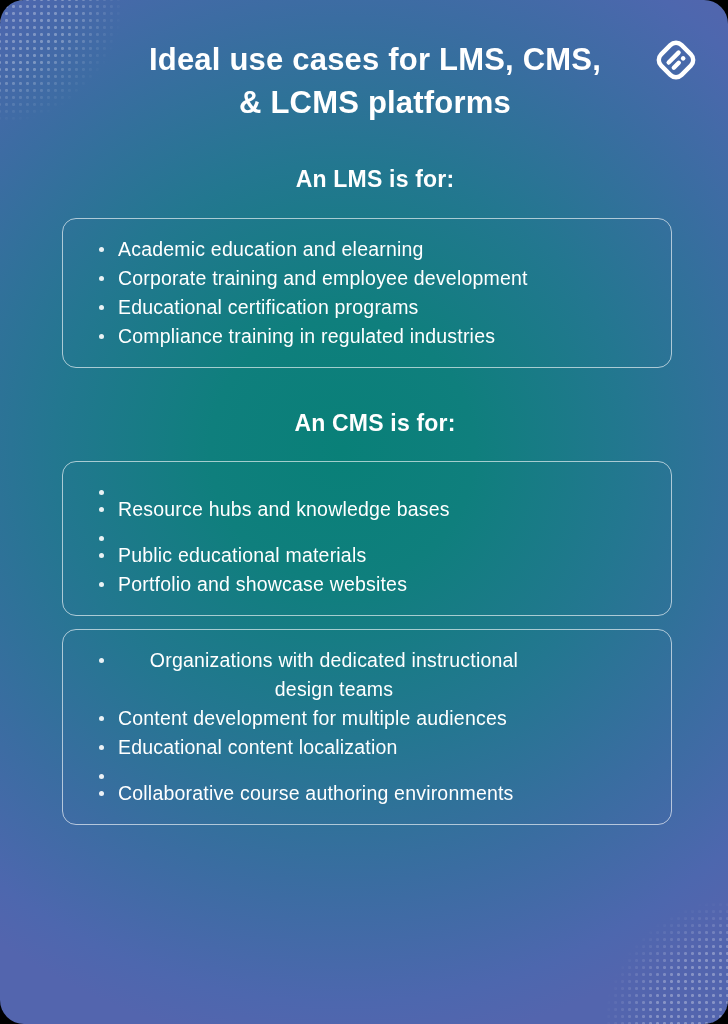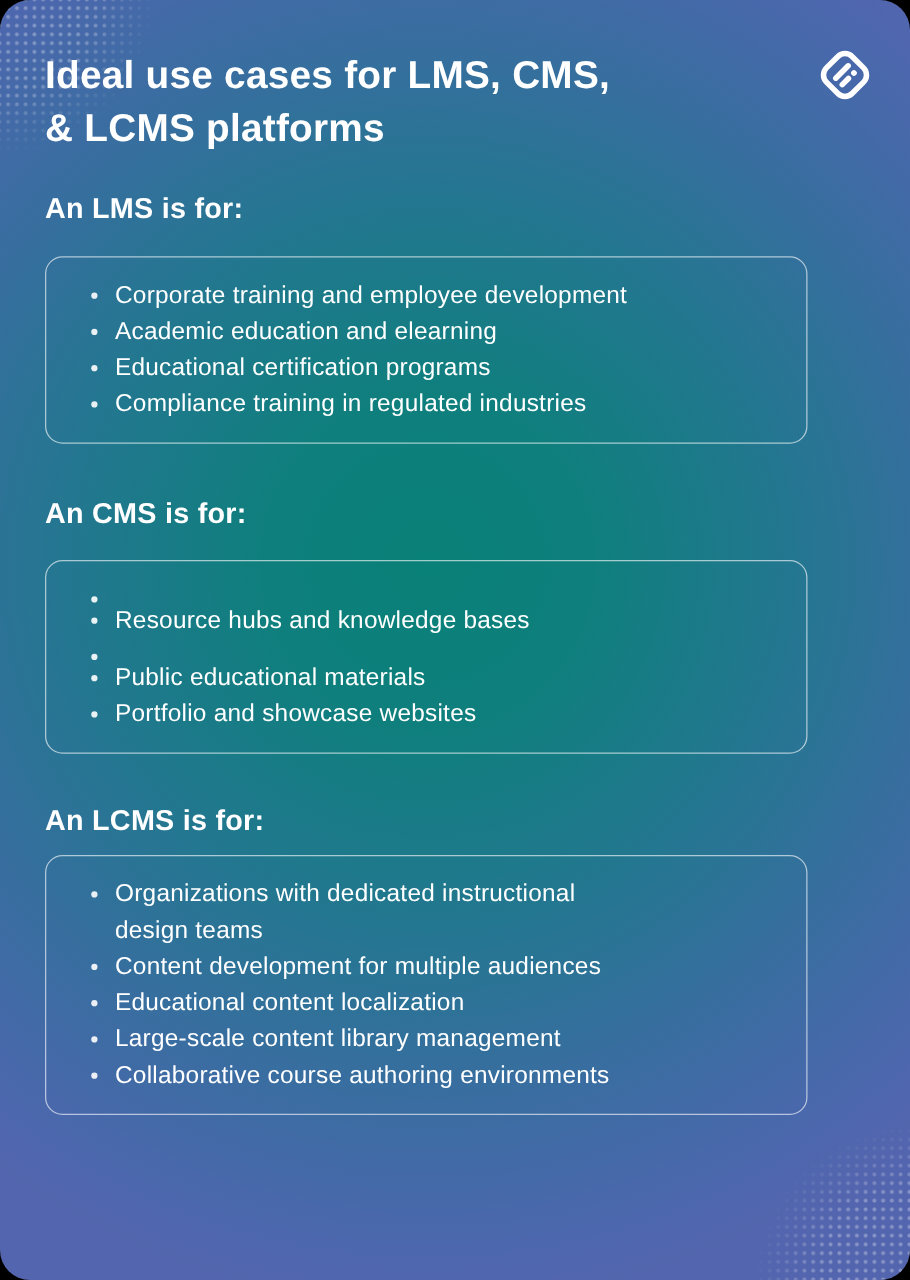--- a/index.html
+++ b/index.html
@@ -1,41 +1,42 @@
 <!DOCTYPE html>
 <html><head>
 <meta charset="utf-8">
 <style>
   html,body{margin:0;padding:0;background:#000;}
   body{width:728px;height:1024px;font-family:"Liberation Sans",sans-serif;}
   .card{
     position:relative;width:728px;height:1024px;box-sizing:border-box;
     border-radius:24px;overflow:hidden;color:#fff;
-    padding:38px 40px 0 36px;
+    padding:38px 40px 0 62px;
     background:radial-gradient(circle 600px at 47% 44%,
       #098078 0%, #0f7f7d 22%, #237790 48%, #3a6da1 72%, #4d67ae 92%, #5365ae 100%);
+    text-align:center;
   }
   
   .dots{
     position:absolute;width:130px;height:130px;pointer-events:none;
     background-image:radial-gradient(rgba(255,255,255,.30) 1.2px, rgba(255,255,255,0) 1.9px);
     background-size:7px 7px;
   }
   .dots.tl{top:-4px;left:-4px;
     -webkit-mask-image:radial-gradient(circle at 0 0,#000 0 42%,transparent 70%);
             mask-image:radial-gradient(circle at 0 0,#000 0 42%,transparent 70%);}
   .dots.br{bottom:-4px;right:-4px;background-position:3px 3px;
     -webkit-mask-image:radial-gradient(circle at 100% 100%,#000 0 42%,transparent 70%);
             mask-image:radial-gradient(circle at 100% 100%,#000 0 42%,transparent 70%);}
   .head{position:relative;}
   h1{margin:0;font-size:31px;line-height:43px;font-weight:700;letter-spacing:.2px;}
   h1 span{display:block;}
   .logo{position:absolute;top:-4px;right:-14px;width:52px;height:52px;}
   h2{margin:0;font-size:23px;line-height:30px;font-weight:700;letter-spacing:.2px;}
-  .sec0 h2{margin-top:27px;}
+  .sec0 h2{margin-top:40px;}
   .sec1 h2{margin-top:40px;}
   .sec2 h2{margin-top:38px;}
   .box{
     box-sizing:border-box;width:610px;
     border:1.5px solid rgba(255,255,255,.62);border-radius:14px;
     padding:16px 18px 16px 0;
   }
   .sec0 .box{margin-top:24px;}
   .sec1 .box{margin-top:23px;}
   .sec2 .box{margin-top:13px;}
@@ -68,25 +69,25 @@
       </svg>
     </span>
   </header>
 
   <section class="sec0">
     <h2>An LMS is for:</h2>
     <div class="box">
       <ul>
         <li>
             <span class="dot"></span>
-            <span class="txt">Corporate training and employee development</span>
+            <span class="txt">Academic education and elearning</span>
           </li>
         <li>
             <span class="dot"></span>
-            <span class="txt">Academic education and elearning</span>
+            <span class="txt">Corporate training and employee development</span>
           </li>
         <li>
             <span class="dot"></span>
             <span class="txt">Educational certification programs</span>
           </li>
         <li>
             <span class="dot"></span>
             <span class="txt">Compliance training in regulated industries</span>
           </li>
       </ul>
@@ -113,38 +114,36 @@
           </li>
         <li>
             <span class="dot"></span>
             <span class="txt">Portfolio and showcase websites</span>
           </li>
       </ul>
     </div>
   </section>
 
   <section class="sec2">
-    <h2>An LCMS is for:</h2>
     <div class="box">
       <ul>
         <li>
             <span class="dot"></span>
             <span class="txt w430">Organizations with dedicated instructional design teams</span>
           </li>
         <li>
             <span class="dot"></span>
             <span class="txt">Content development for multiple audiences</span>
           </li>
         <li>
             <span class="dot"></span>
             <span class="txt">Educational content localization</span>
           </li>
         <li>
             <span class="dot"></span>
-            <span class="txt">Large-scale content library management</span>
           </li>
         <li>
             <span class="dot"></span>
             <span class="txt">Collaborative course authoring environments</span>
           </li>
       </ul>
     </div>
   </section>
 </div>
 

